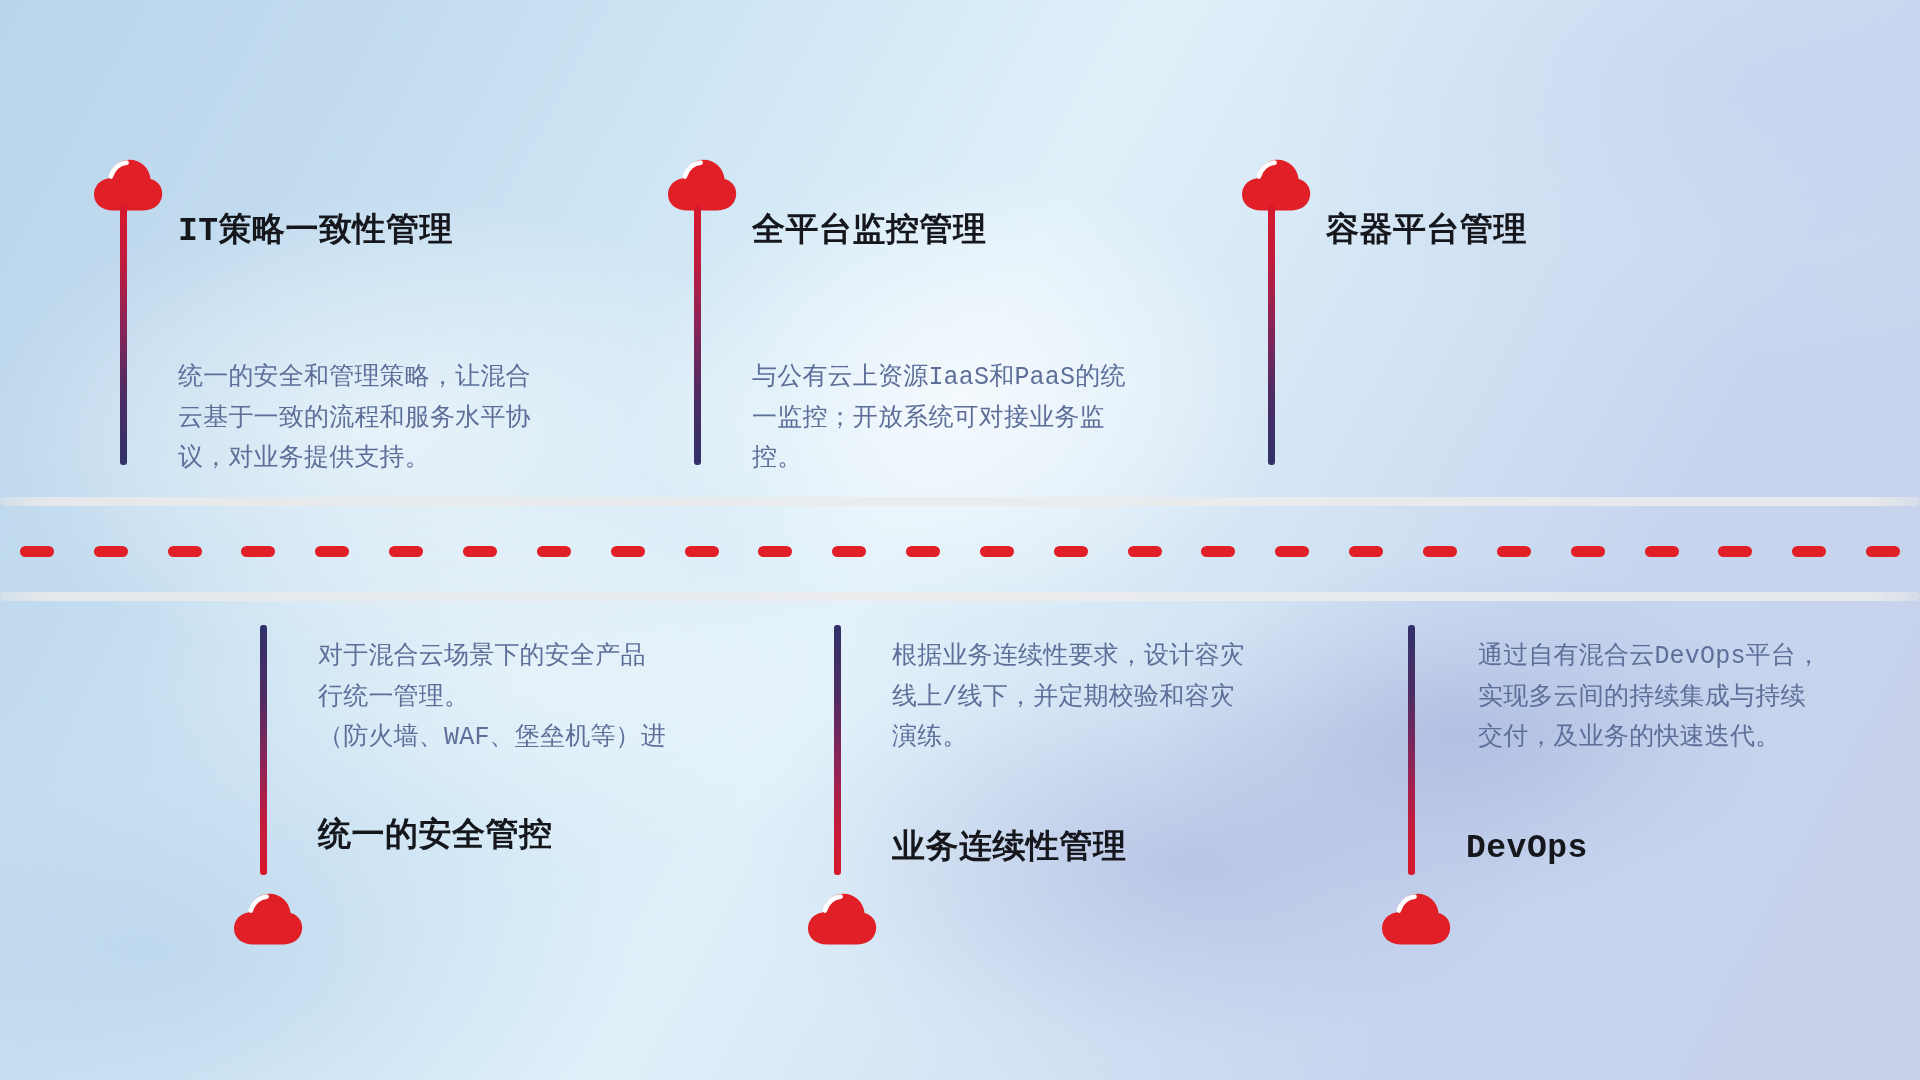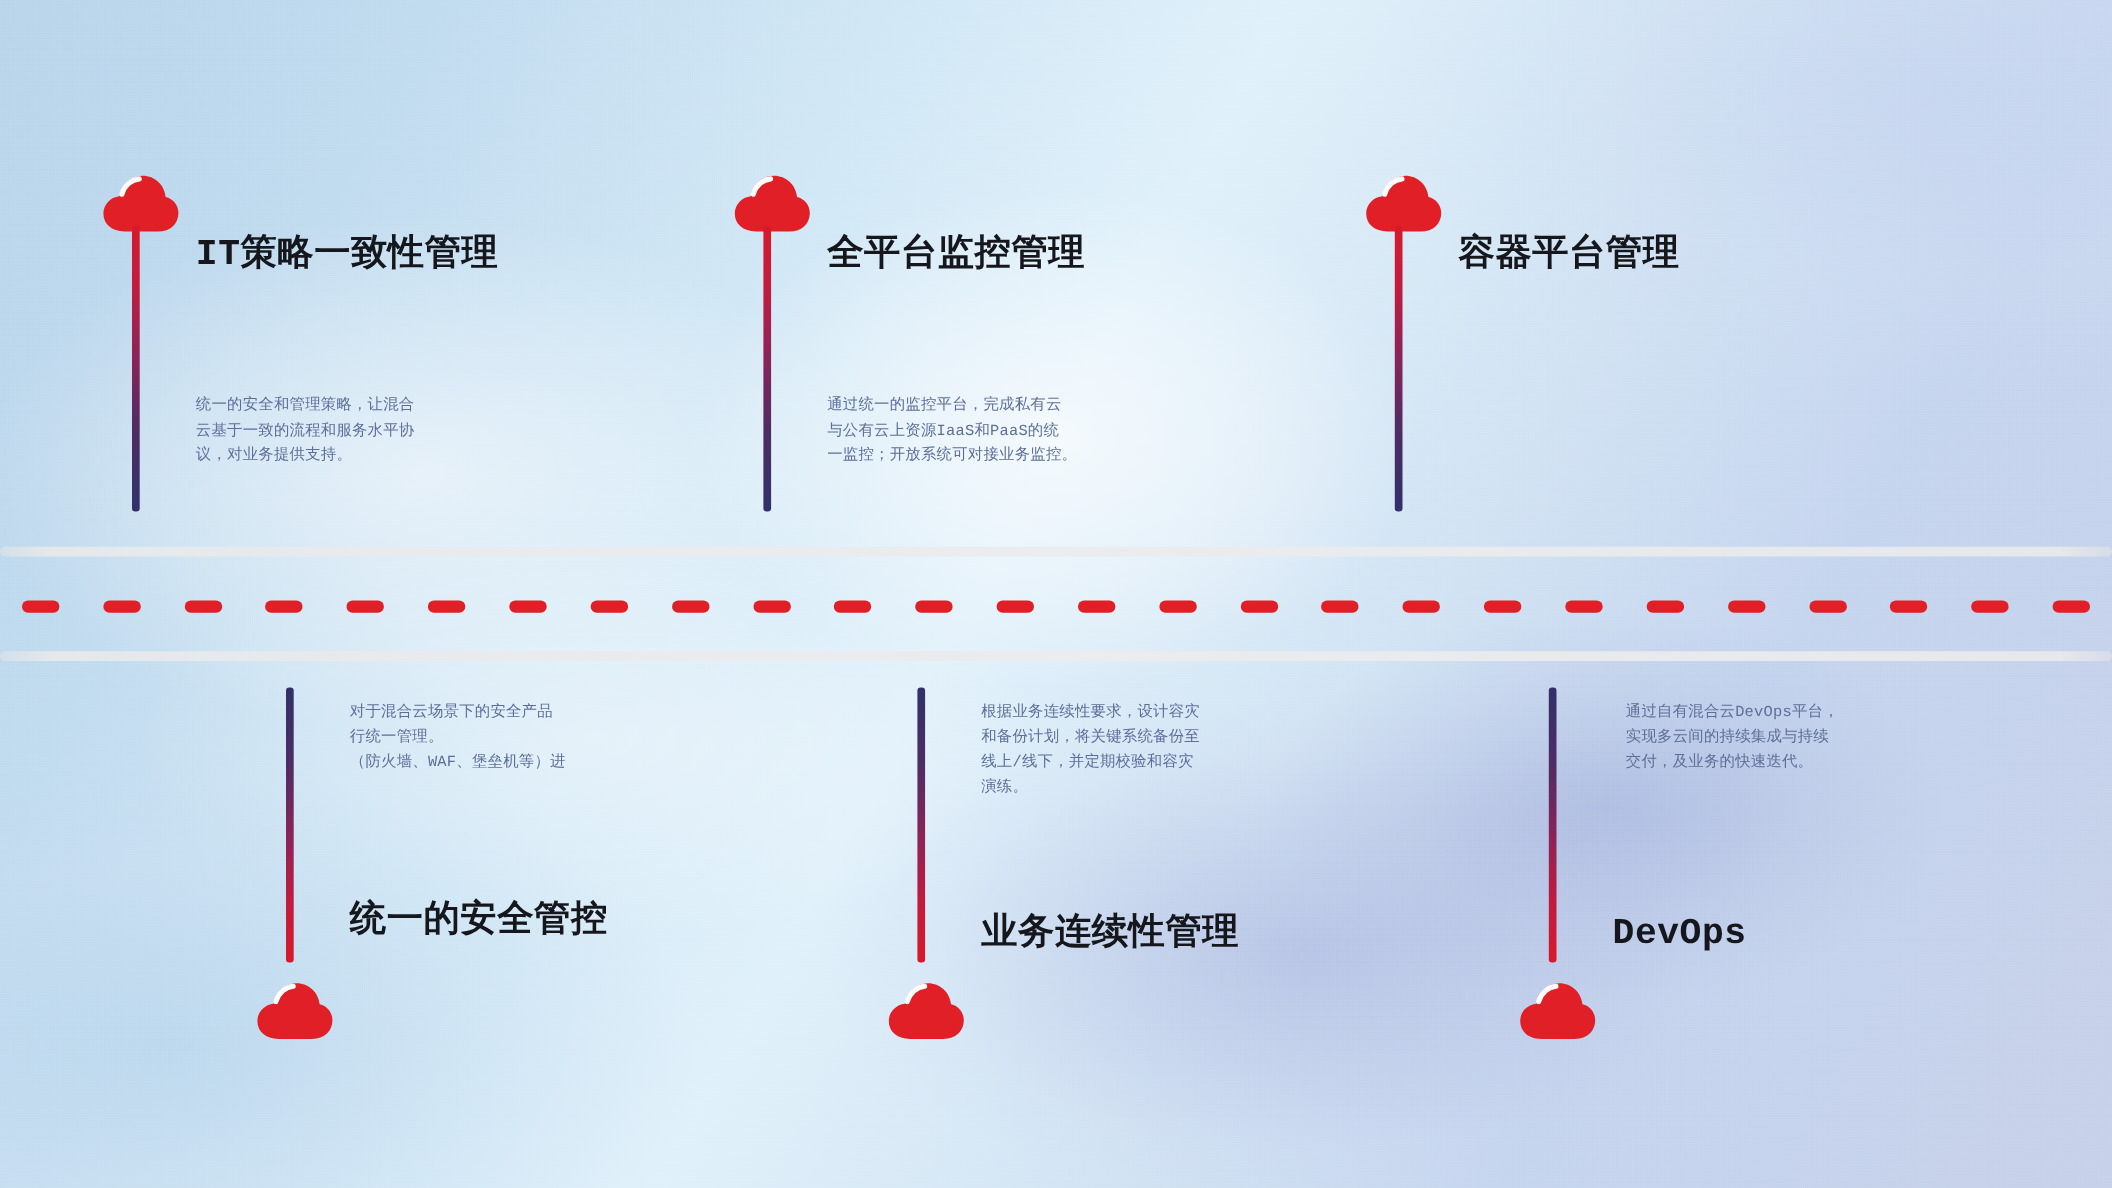--- a/index.html
+++ b/index.html
@@ -164,21 +164,21 @@
     position: absolute;
     font-size: 33px;
     font-weight: 700;
     color: #15171c;
     letter-spacing: 0.5px;
     white-space: nowrap;
     line-height: 1;
   }
   .card-desc {
     position: absolute;
-    font-size: 14px;
+    font-size: 25px;
     font-weight: 400;
     color: #5d6f99;
     line-height: 1.62;
     letter-spacing: 0.2px;
     width: 400px;
   }
   .card-desc p { margin: 0; }
 </style>
 </head>
 <body>
@@ -249,21 +249,20 @@
       <svg viewBox="0 0 70 52" xmlns="http://www.w3.org/2000/svg">
         <path d="M20.5 51.5 C8.2 51.5 1.0 44.6 1.0 35.2 C1.0 26.9 7.3 20.3 15.6 19.4
                  C17.4 8.3 26.3 0.8 36.6 0.8 C47.6 0.8 56.4 9.0 57.6 20.0
                  C64.5 21.6 69.2 27.5 69.2 34.6 C69.2 44.0 62.3 51.5 50.4 51.5 Z" fill="#e01f26"></path>
         <path d="M17.8 17.6 C20.2 9.4 26.6 4.2 33.6 3.6" stroke="#ffffff" stroke-width="4.6" stroke-linecap="round" fill="none"></path>
       </svg>
     </div>
     <div class="stem stem-top" style="left:120px; top:205px; height:260px;"></div>
     <div class="card-title" style="left:178px; top:215px;">全平台监控管理</div>
     <div class="card-desc" style="left:178px; top:358px;">
-      <p>通过统一的监控平台，完成私有云</p>
       <p>与公有云上资源IaaS和PaaS的统</p>
       <p>一监控；开放系统可对接业务监控。</p>
     </div>
   </div>
 
   <div class="col col-top" style="left:1148px;">
     <div class="cloud-marker" style="left:93px; top:159px;">
       <svg viewBox="0 0 70 52" xmlns="http://www.w3.org/2000/svg">
         <path d="M20.5 51.5 C8.2 51.5 1.0 44.6 1.0 35.2 C1.0 26.9 7.3 20.3 15.6 19.4
                  C17.4 8.3 26.3 0.8 36.6 0.8 C47.6 0.8 56.4 9.0 57.6 20.0
@@ -292,21 +291,20 @@
                  C64.5 21.6 69.2 27.5 69.2 34.6 C69.2 44.0 62.3 51.5 50.4 51.5 Z" fill="#e01f26"></path>
         <path d="M17.8 17.6 C20.2 9.4 26.6 4.2 33.6 3.6" stroke="#ffffff" stroke-width="4.6" stroke-linecap="round" fill="none"></path>
       </svg>
     </div>
   </div>
 
   <div class="col col-bottom" style="left:714px;">
     <div class="stem stem-bottom" style="left:120px; top:25px; height:250px;"></div>
     <div class="card-desc" style="left:178px; top:37px;">
       <p>根据业务连续性要求，设计容灾</p>
-      <p>和备份计划，将关键系统备份至</p>
       <p>线上/线下，并定期校验和容灾</p>
       <p>演练。</p>
     </div>
     <div class="card-title" style="left:178px; top:232px;">业务连续性管理</div>
     <div class="cloud-marker" style="left:93px; top:293px;">
       <svg viewBox="0 0 70 52" xmlns="http://www.w3.org/2000/svg">
         <path d="M20.5 51.5 C8.2 51.5 1.0 44.6 1.0 35.2 C1.0 26.9 7.3 20.3 15.6 19.4
                  C17.4 8.3 26.3 0.8 36.6 0.8 C47.6 0.8 56.4 9.0 57.6 20.0
                  C64.5 21.6 69.2 27.5 69.2 34.6 C69.2 44.0 62.3 51.5 50.4 51.5 Z" fill="#e01f26"></path>
         <path d="M17.8 17.6 C20.2 9.4 26.6 4.2 33.6 3.6" stroke="#ffffff" stroke-width="4.6" stroke-linecap="round" fill="none"></path>

